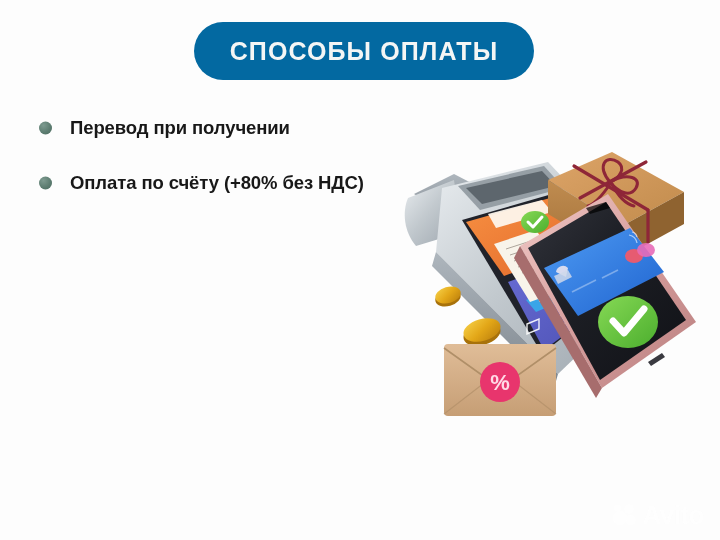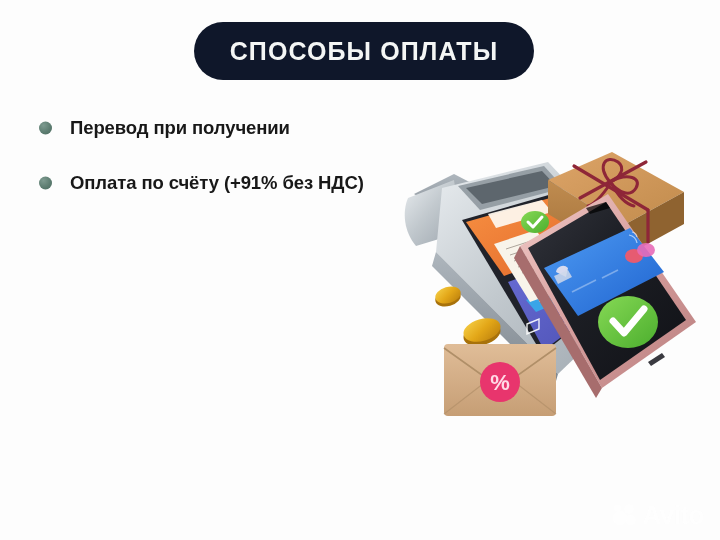--- a/index.html
+++ b/index.html
@@ -23,21 +23,21 @@
     background: #fdfdfd;
   }
 
   
   .title-pill {
     position: absolute;
     left: 194px;
     top: 22px;
     width: 340px;
     height: 58px;
-    background: #0f172a;
+    background: #0369a1;
     border-radius: 29px;
     display: flex;
     align-items: center;
     justify-content: center;
     box-sizing: border-box;
   }
   .title-pill .title-text {
     color: #f4f6f5;
     font-size: 25px;
     font-weight: bold;
@@ -127,21 +127,21 @@
 
     <div class="bullet-item item-0">
       <span class="bullet-dot"></span>
       <span class="bullet-text">Перевод при получении</span>
     </div>
 
 
 
     <div class="bullet-item item-3">
       <span class="bullet-dot"></span>
-      <span class="bullet-text">Оплата по счёту (+91% без НДС)</span>
+      <span class="bullet-text">Оплата по счёту (+80% без НДС)</span>
     </div>
 
 
   </div>
 
   <div class="illustration">
     <svg width="310" height="290" viewBox="0 0 310 290" xmlns="http://www.w3.org/2000/svg">
       <defs>
         <linearGradient id="gPos" x1="0" y1="0" x2="1" y2="1">
           <stop offset="0" stop-color="#e9edf0"></stop>

